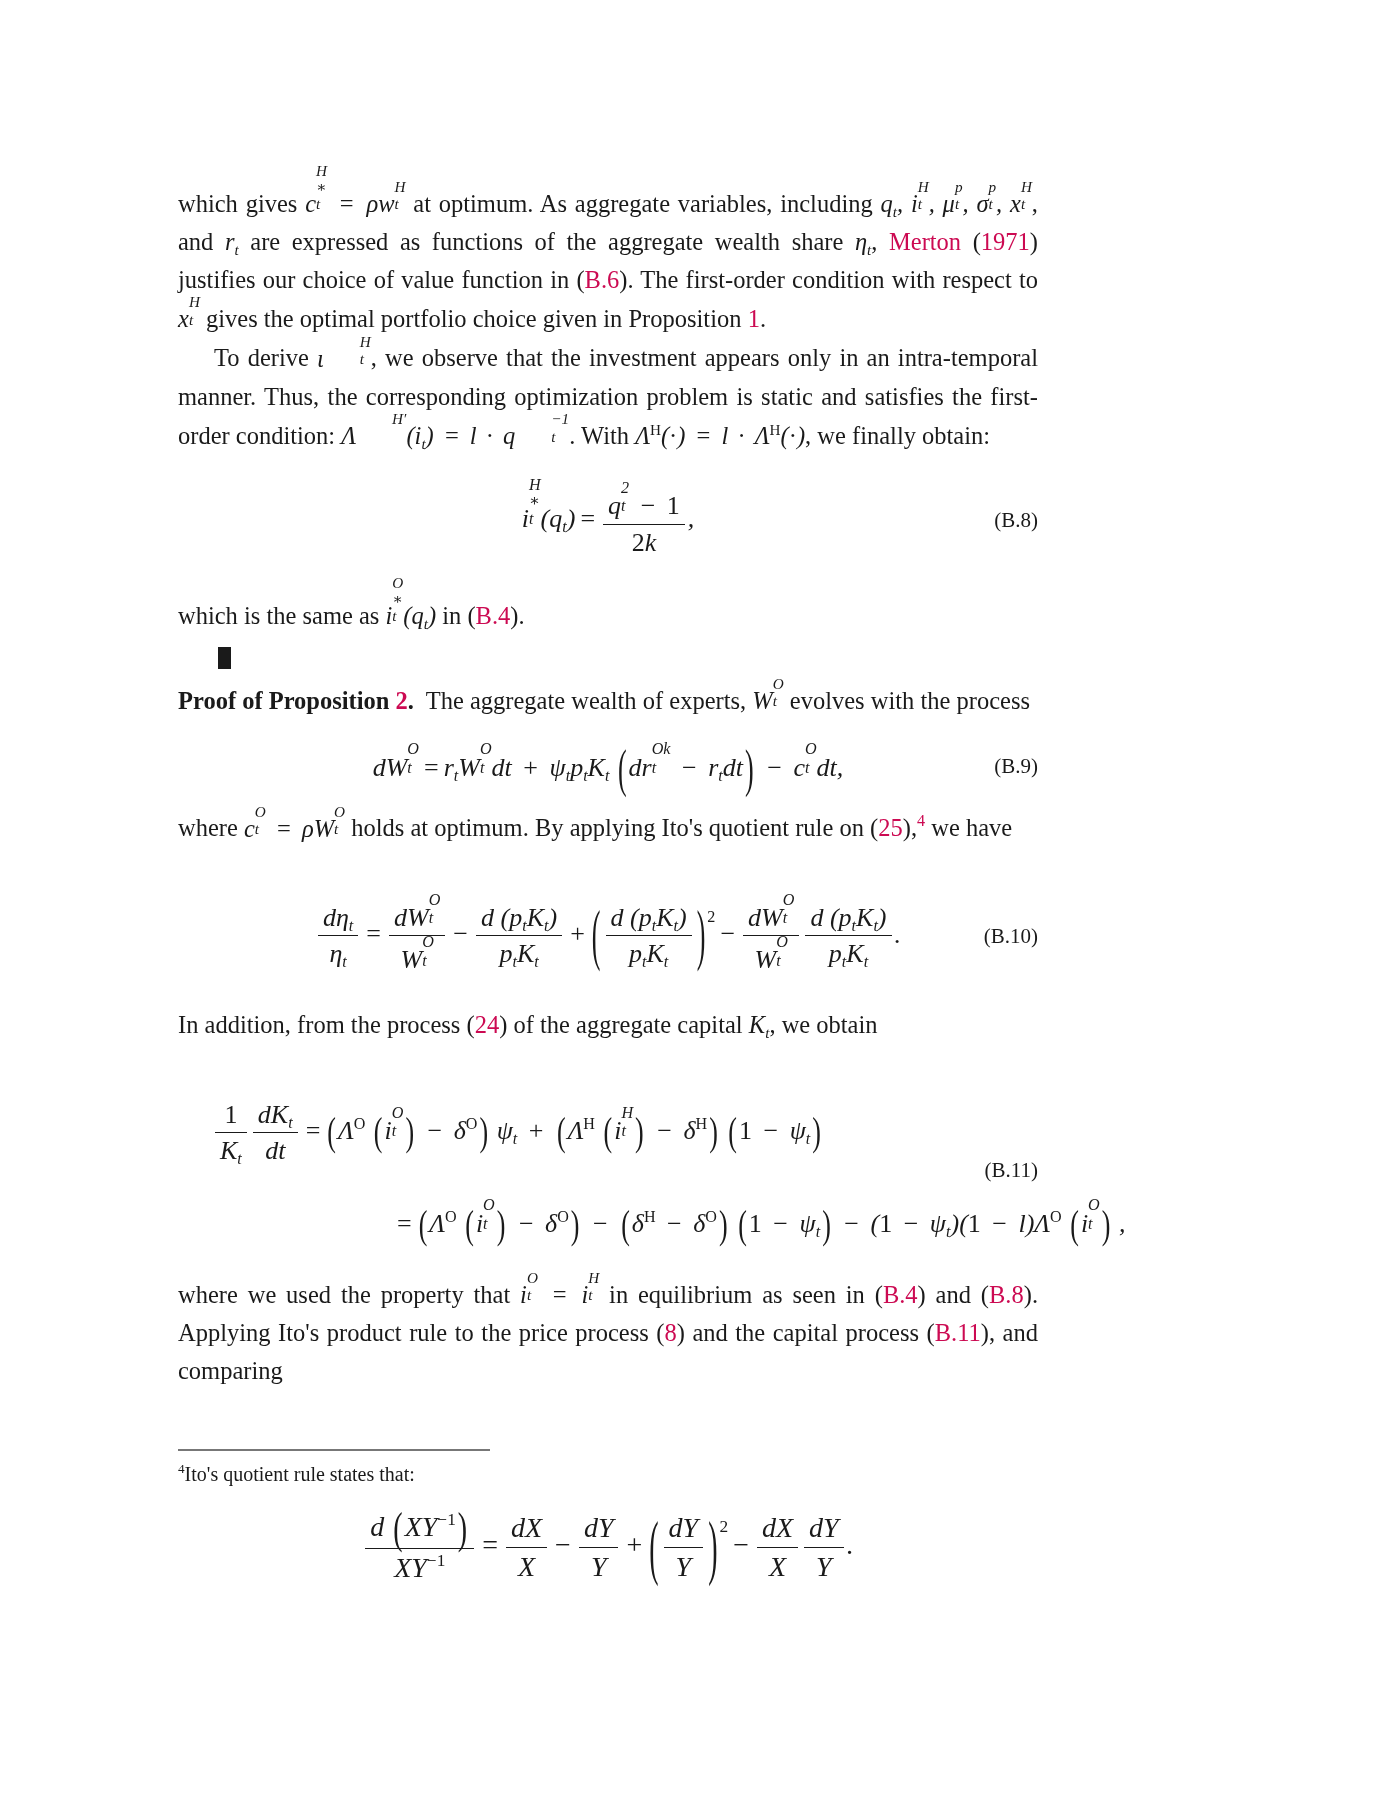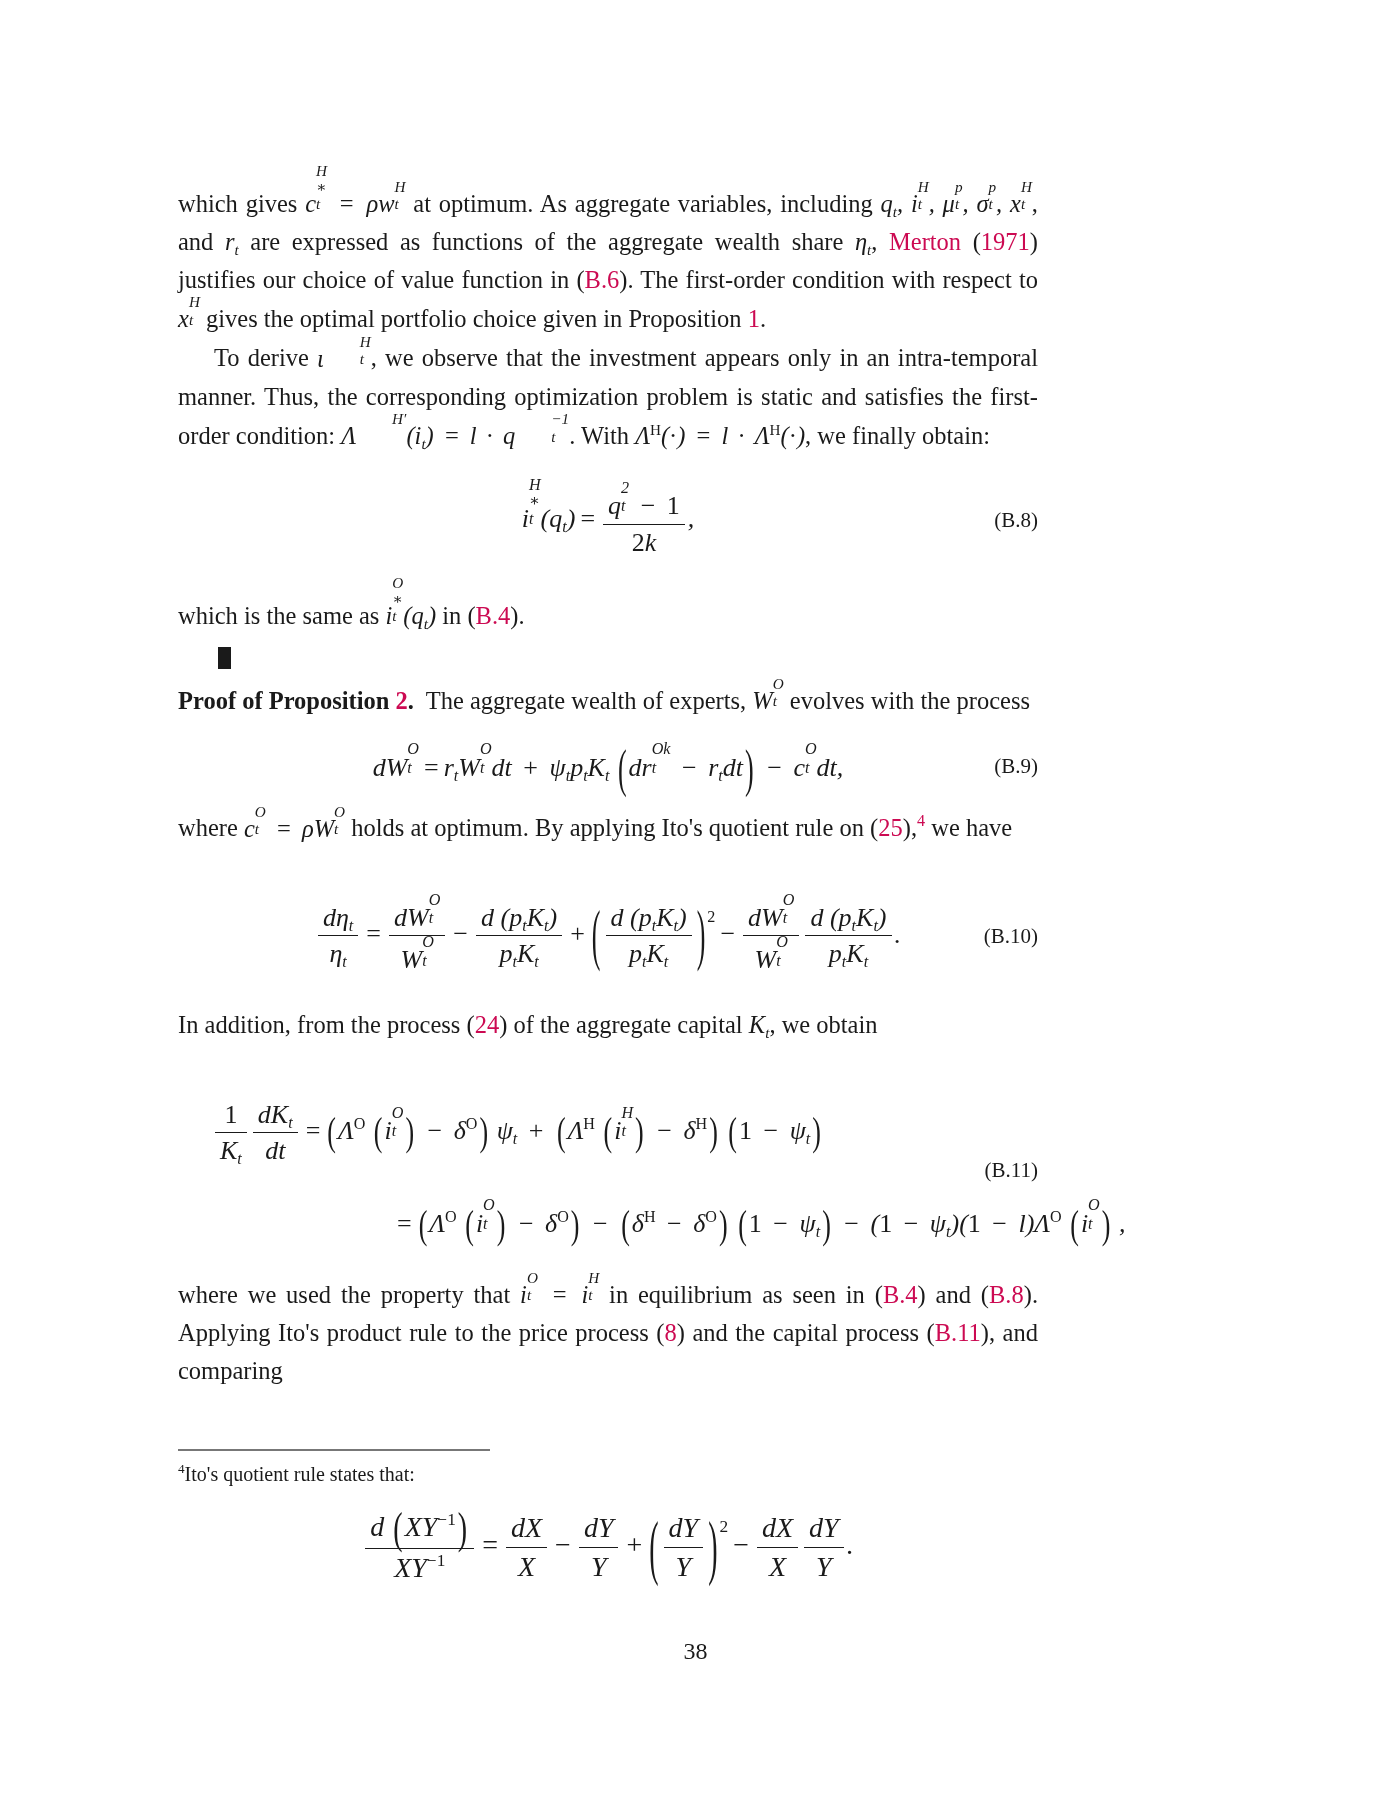--- a/index.html
+++ b/index.html
@@ -234,15 +234,14 @@
 
   <div class="fnsep"></div>
 
   <div class="footnote">
     <sup class="fnnum">4</sup><span>Ito's quotient rule states that:</span>
     <div class="fneq">
       <span class="frac"><span class="num m">d <span class="paren tall">(</span>XY<sup class="sn">−1</sup><span class="paren tall">)</span></span><span class="den m">XY<sup class="sn">−1</sup></span></span><span class="op">=</span><span class="frac"><span class="num m">dX</span><span class="den m">X</span></span><span class="op">−</span><span class="frac"><span class="num m">dY</span><span class="den m">Y</span></span><span class="op">+</span><span class="paren big">(</span><span class="frac"><span class="num m">dY</span><span class="den m">Y</span></span><span class="paren big">)</span><sup class="sn" style="vertical-align:1.25em;">2</sup><span class="op">−</span><span class="frac"><span class="num m">dX</span><span class="den m">X</span></span><span class="frac"><span class="num m">dY</span><span class="den m">Y</span></span><span class="m">.</span>
     </div>
   </div>
 
-  <div class="pagenum">38</div>
 
 </div>
 
 </body></html>

